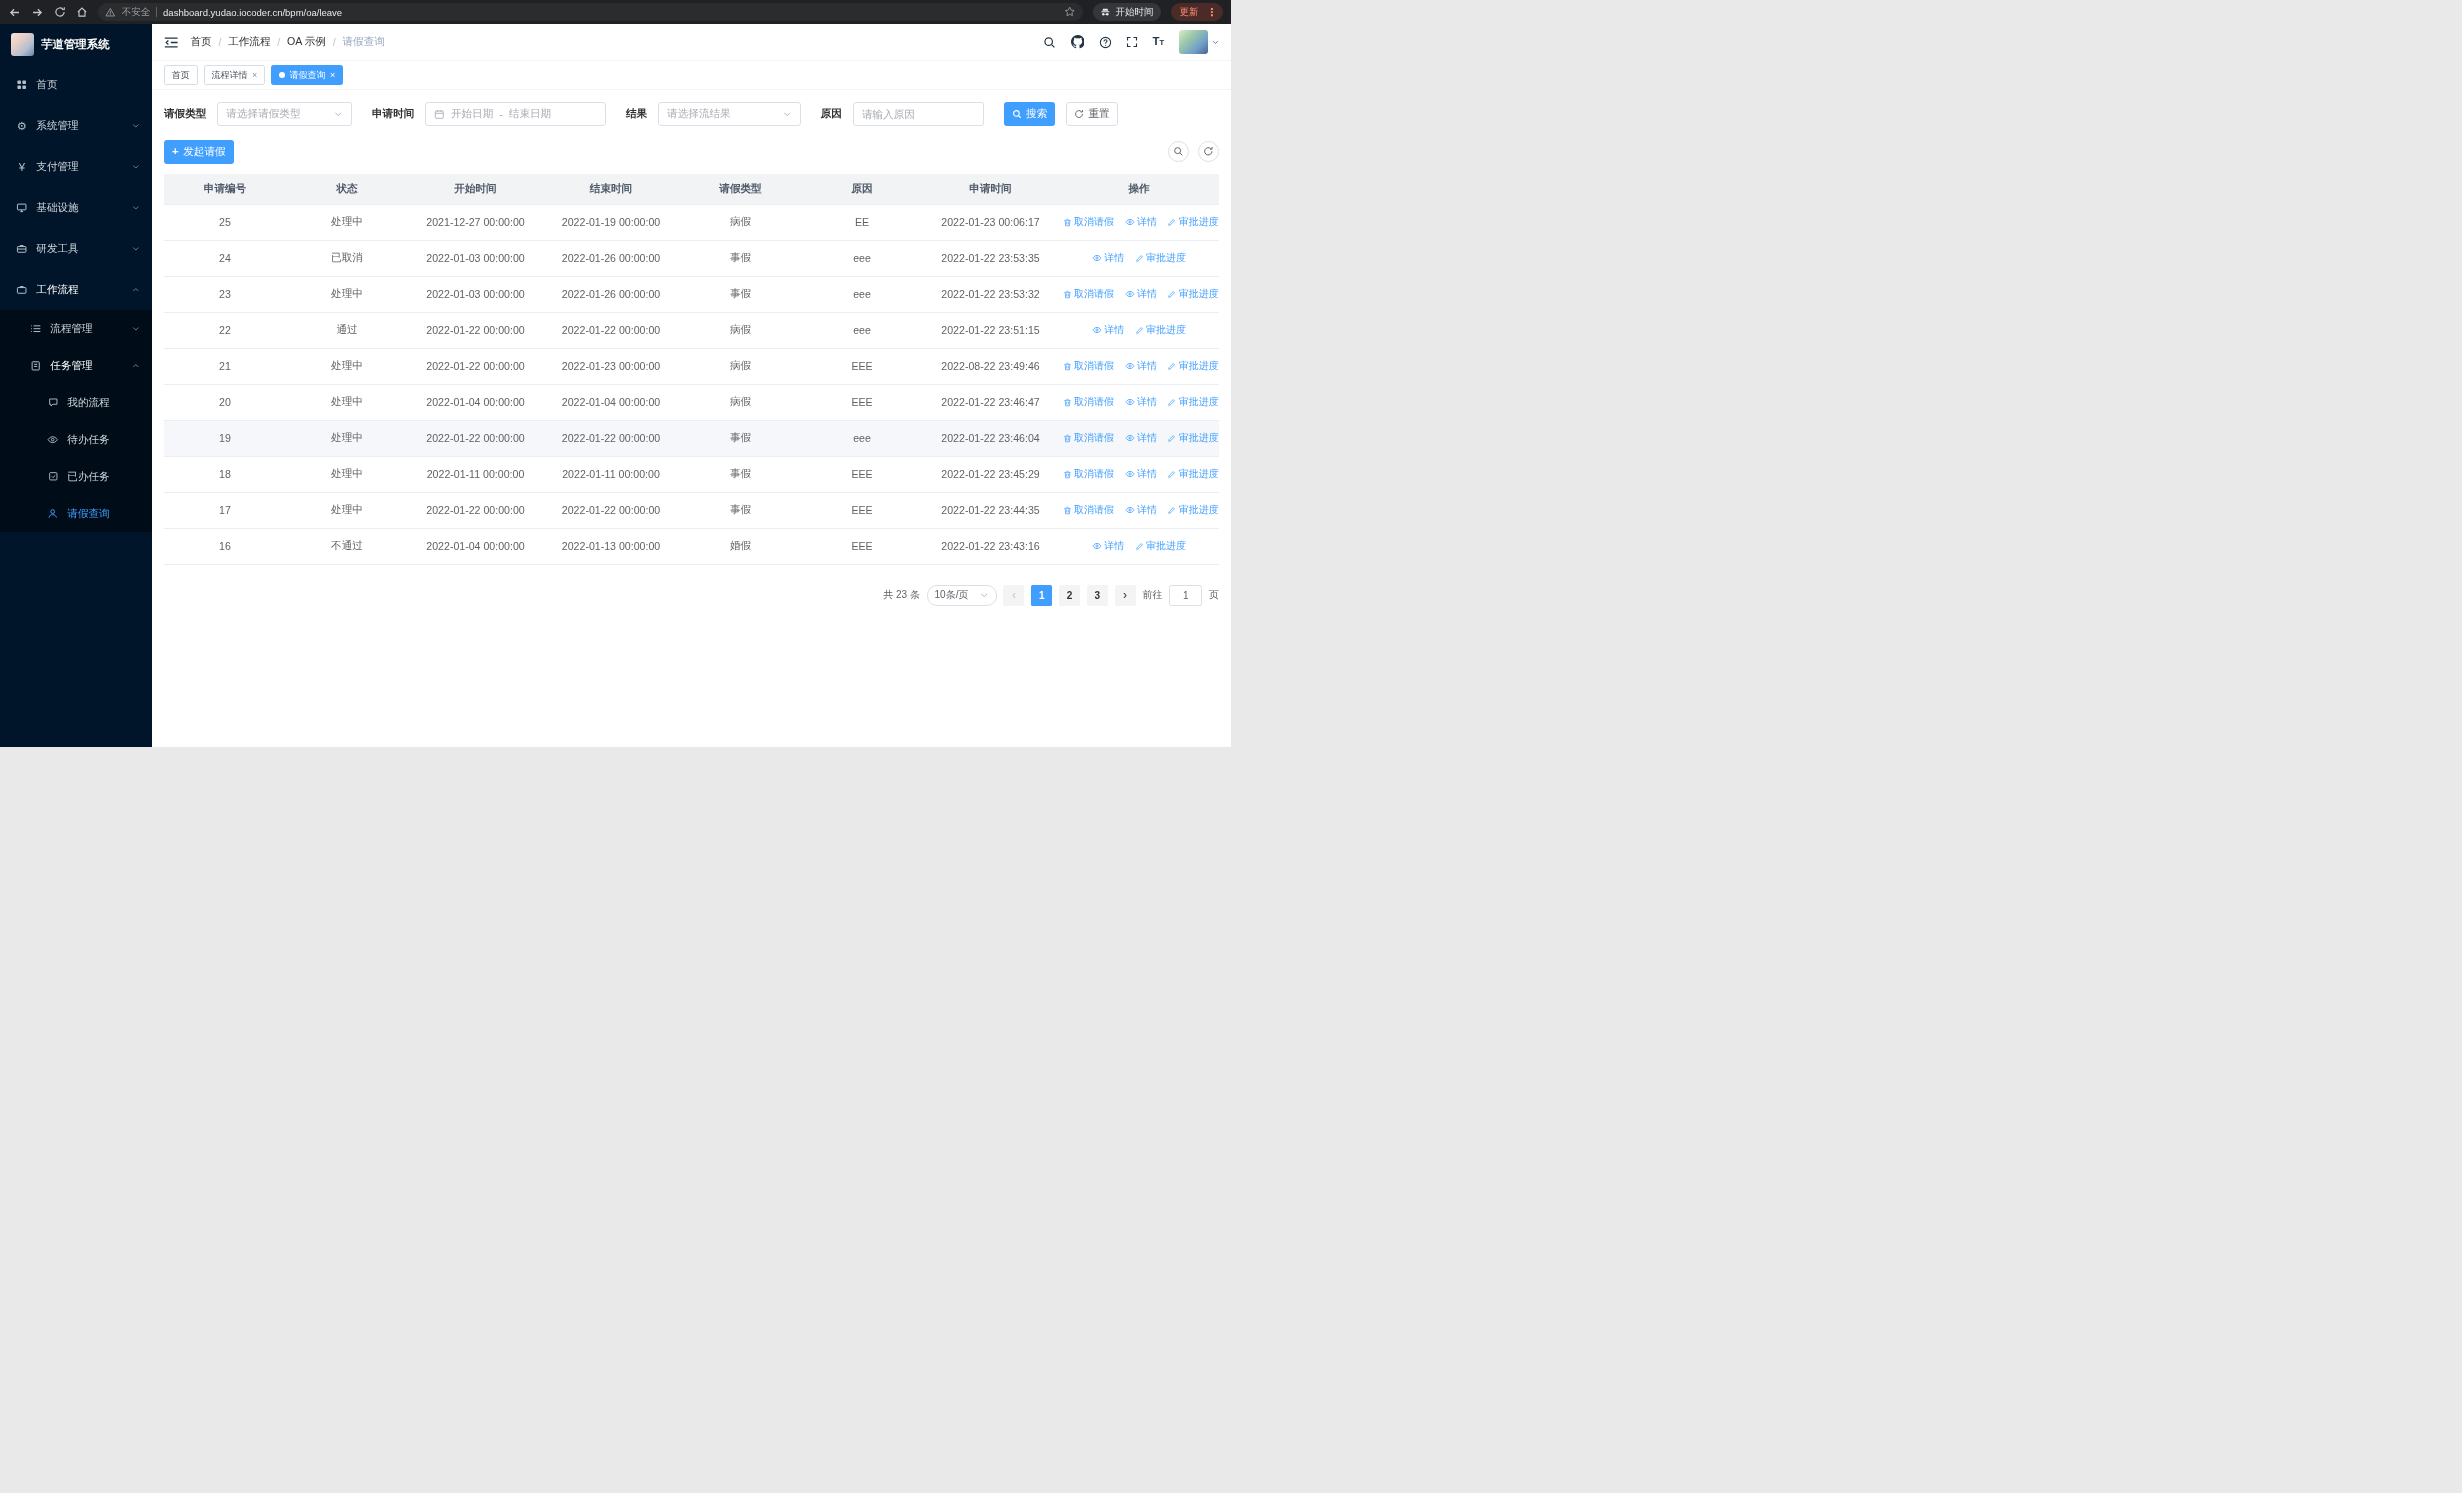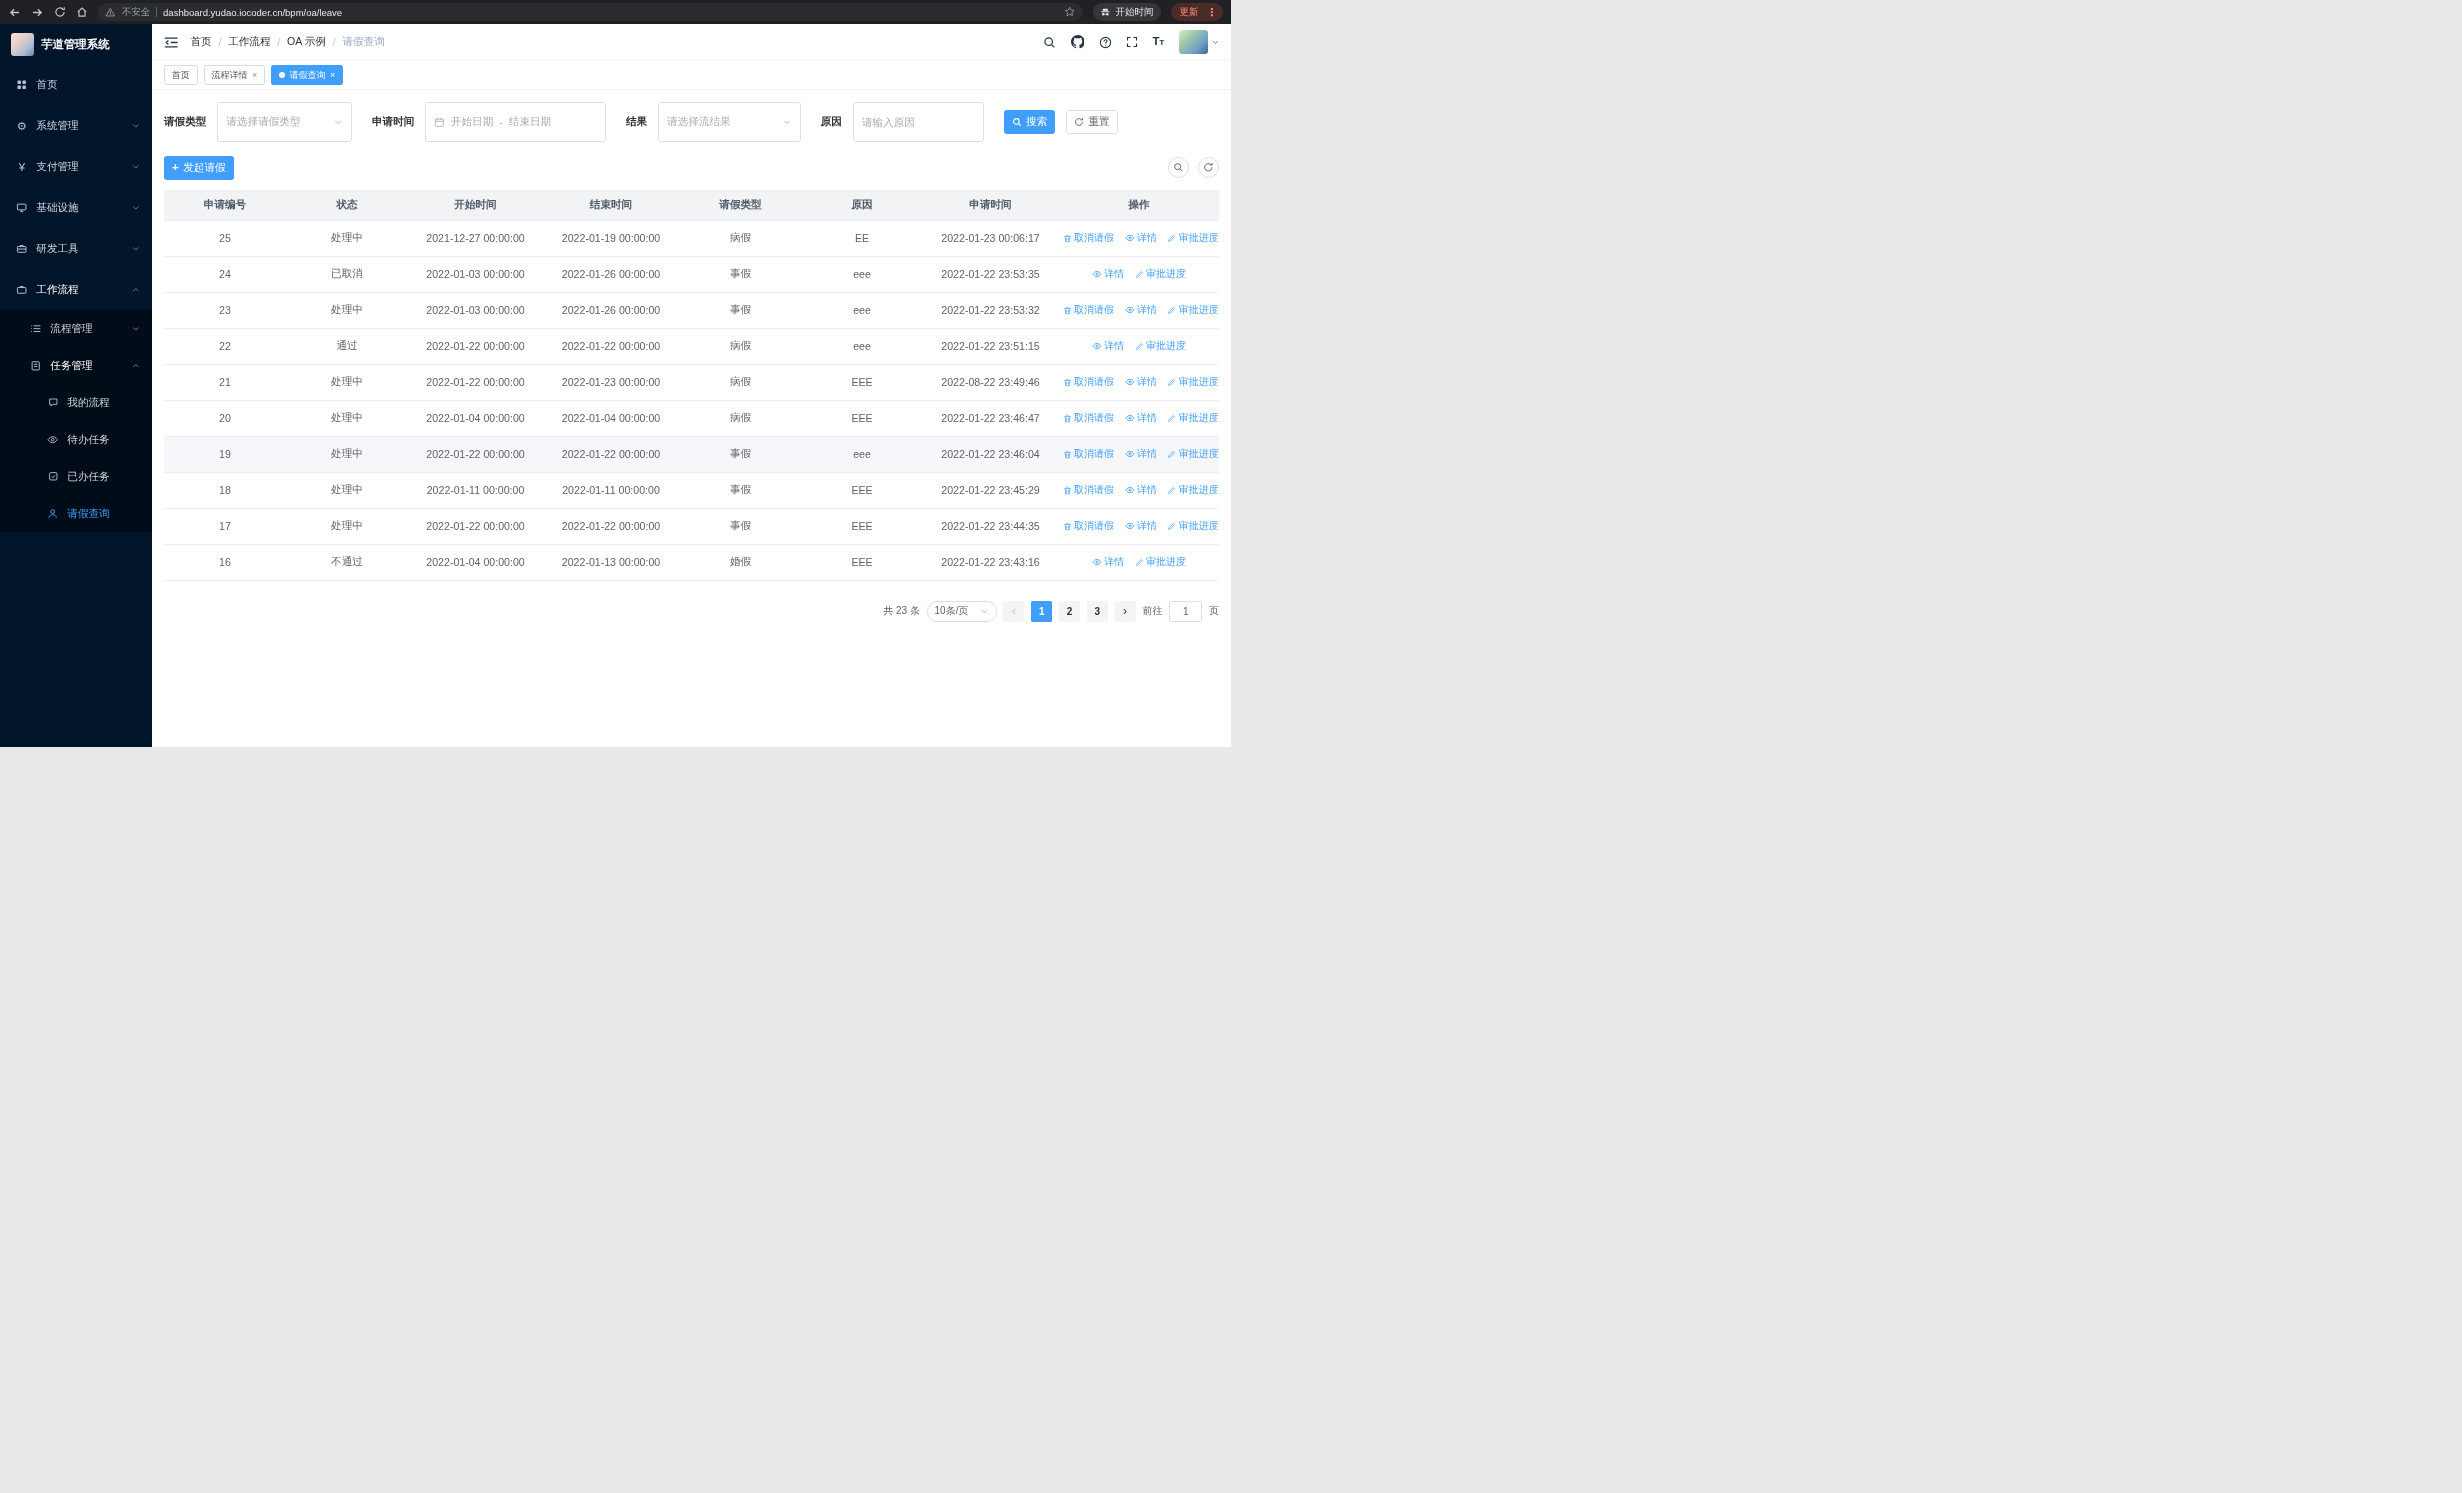--- a/index.html
+++ b/index.html
@@ -74,21 +74,21 @@
   .tag.active .dot{width:6px;height:6px;background:#fff;border-radius:50%}
   .tag.active .x{color:#fff}
 
   
   .content{flex:1;padding:12px 12px 0;min-height:0;overflow:hidden}
 
   .filters{display:flex;align-items:center;margin-bottom:13.7px}
   .flabel{font-size:10.6px;color:var(--text);font-weight:700;white-space:nowrap}
   .gap12{width:10.6px;flex-shrink:0}
   .gap24{width:20px;flex-shrink:0}
-  .control{height:40px;border:0.8px solid var(--border);border-radius:3px;display:flex;align-items:center;padding:0 8.4px;font-size:10.6px;color:var(--ph);background:#fff;cursor:pointer}
+  .control{height:24px;border:0.8px solid var(--border);border-radius:3px;display:flex;align-items:center;padding:0 8.4px;font-size:10.6px;color:var(--ph);background:#fff;cursor:pointer}
   .control .sel-text{flex:1;white-space:nowrap;overflow:hidden}
   .chevdown{color:#a8abb2;display:flex;margin-left:6px}
   .w-type{width:135px}
   .w-range{width:181px;gap:6px}
   .w-result{width:143px}
   .w-reason{width:131px;padding:0}
   .w-reason input{border:none;outline:none;width:100%;height:100%;padding:0 8.4px;font-size:10.6px;color:var(--text2);background:transparent;border-radius:3px;font-family:inherit}
   .w-reason input::placeholder{color:var(--ph)}
   .dash{color:#a8abb2}
   .calicon{color:#a8abb2;display:flex}

